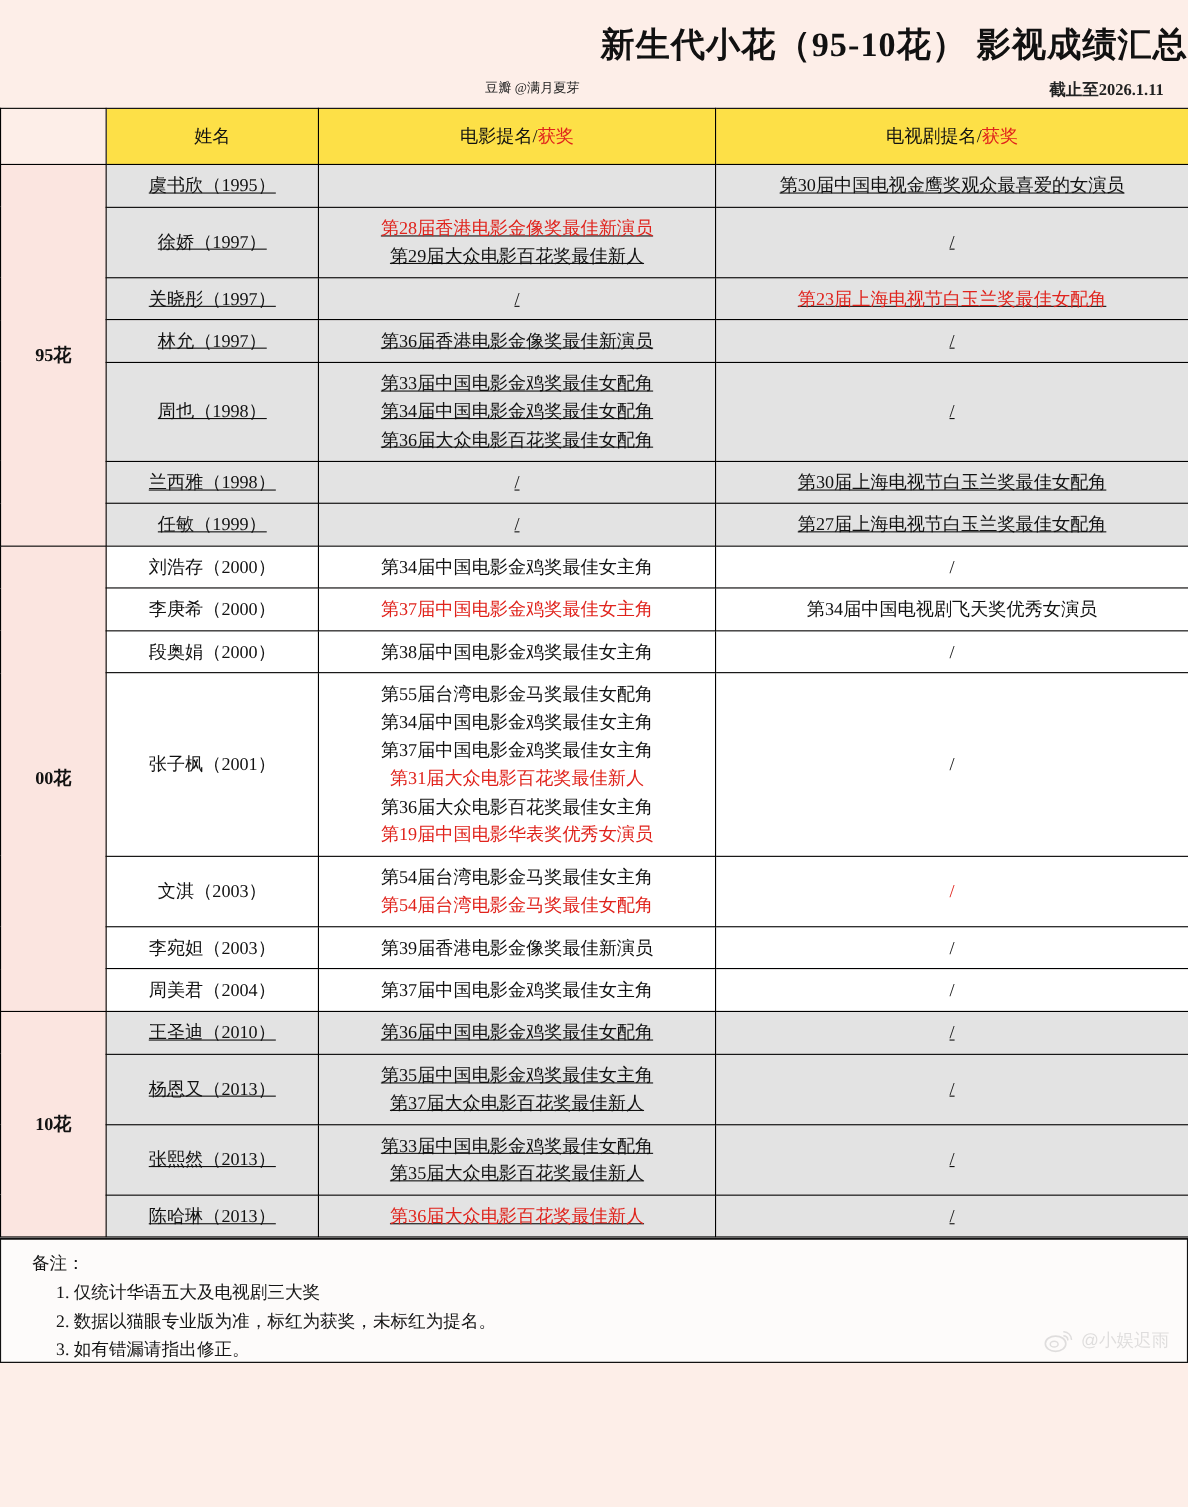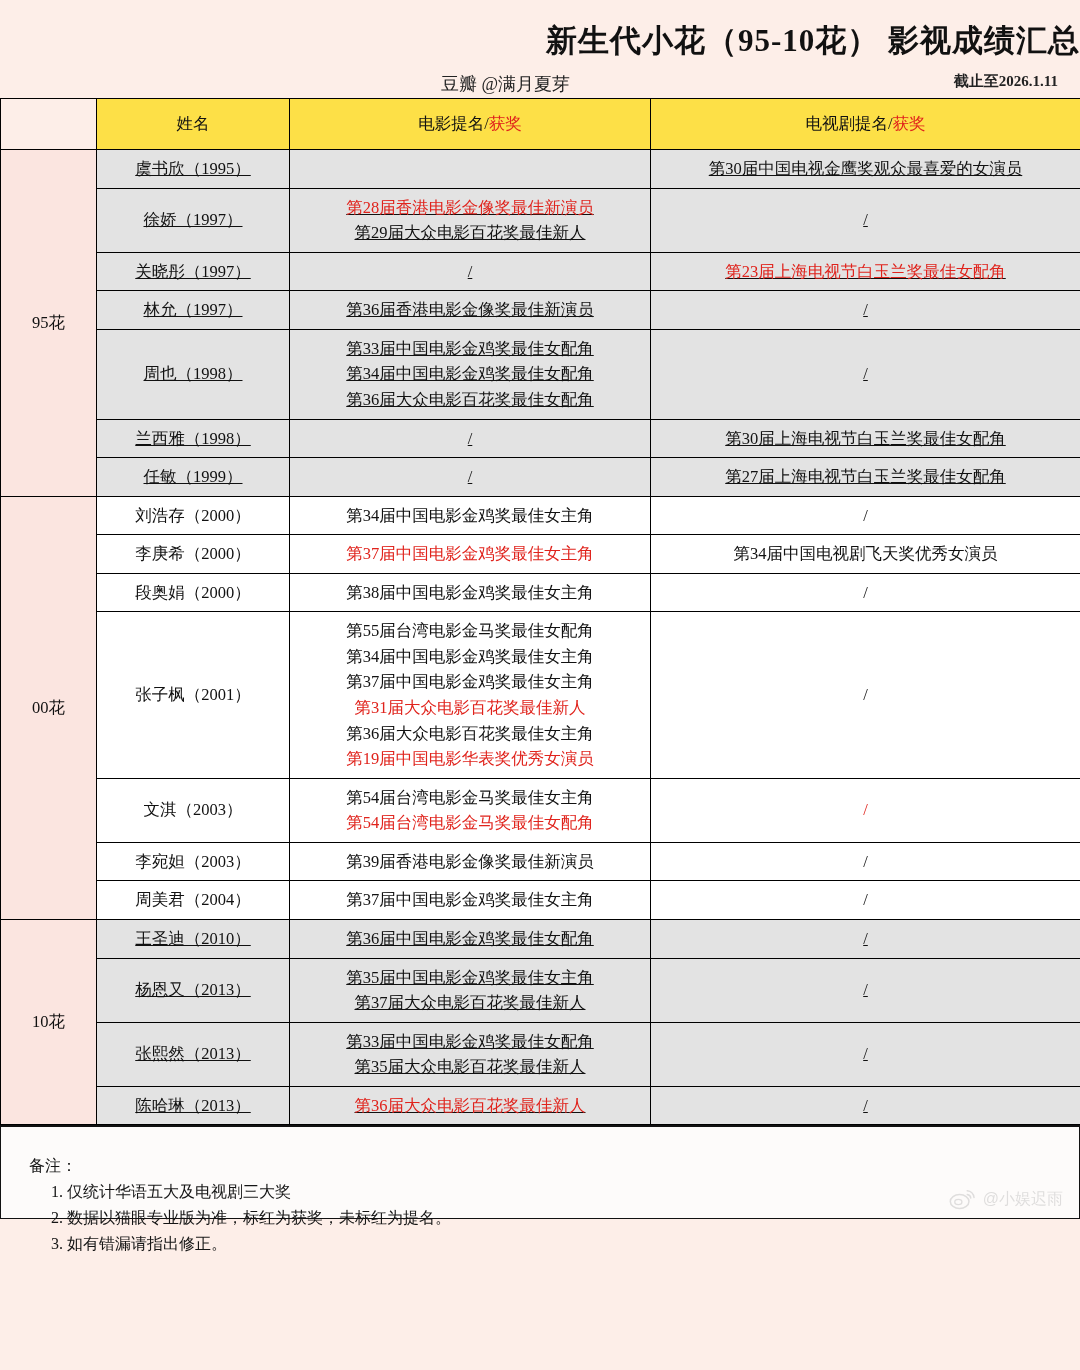--- a/index.html
+++ b/index.html
@@ -37,21 +37,21 @@
   }
   .subrow {
     position: relative;
     margin-top: 10px;
     height: 24px;
   }
   .credit {
     position: absolute;
     left: 441px;
     top: 0;
-    font-size: 18px;
+    font-size: 12px;
     color: #222;
     font-family: "Liberation Serif", "DejaVu Serif", serif;
   }
   .asof {
     position: absolute;
     right: 22px;
     top: 0;
     font-size: 15px;
     color: #222;
     font-weight: bold;
@@ -77,21 +77,21 @@
     text-align: center;
     font-size: 16.5px;
     line-height: 1.55;
     font-family: "Liberation Serif", "DejaVu Serif", serif;
     color: #111;
   }
 
   td.group {
     background: #fbe5e0;
     font-size: 21px;
-    font-weight: normal;
+    font-weight: bold;
     border-left: 1px solid #fbe5e0;
     font-family: "Liberation Sans", "DejaVu Sans", sans-serif;
   }
   td.corner {
     background: #fdeee8;
     border: 1px solid #fdeee8;
     border-bottom: 1px solid #e6d7d2;
   }
   td.colhead {
     background: #fde047;
@@ -116,22 +116,22 @@
 
   
   .notes {
     position: relative;
     margin: 0;
     background: #fdfbfa;
     border: 1px solid #111;
     border-top: 2px solid #111;
     box-sizing: border-box;
     width: 1080px;
-    height: 94px;
-    padding: 26px 0 0 28px;
+    height: 114px;
+    padding: 10px 0 0 28px;
     font-family: "Liberation Serif", "DejaVu Serif", serif;
   }
   .notes .nline {
     font-size: 16px;
     line-height: 1.62;
     color: #151515;
     white-space: nowrap;
   }
   .notes .nline.sub { padding-left: 22px; }
   .watermark {

